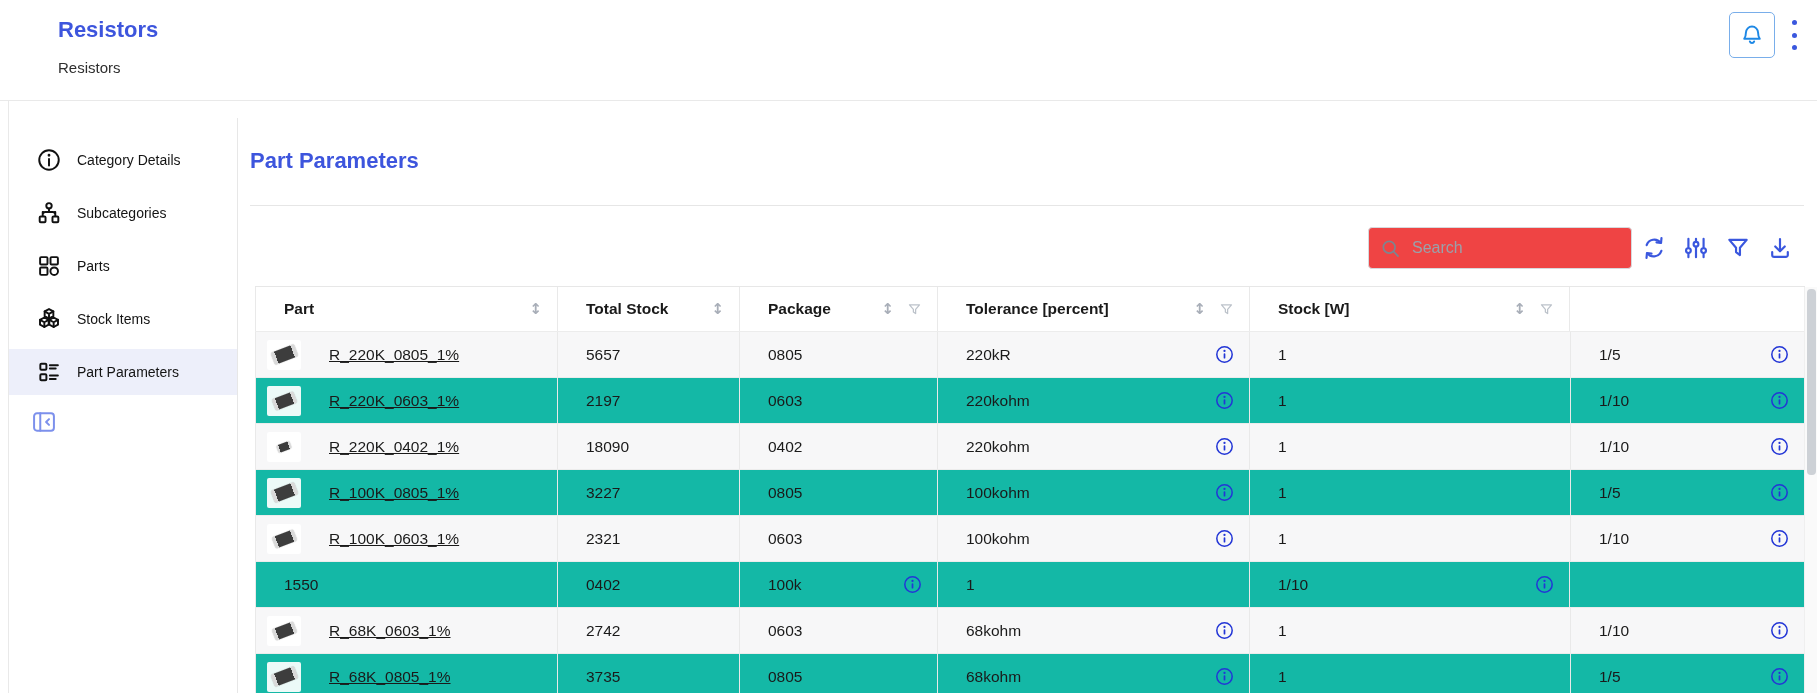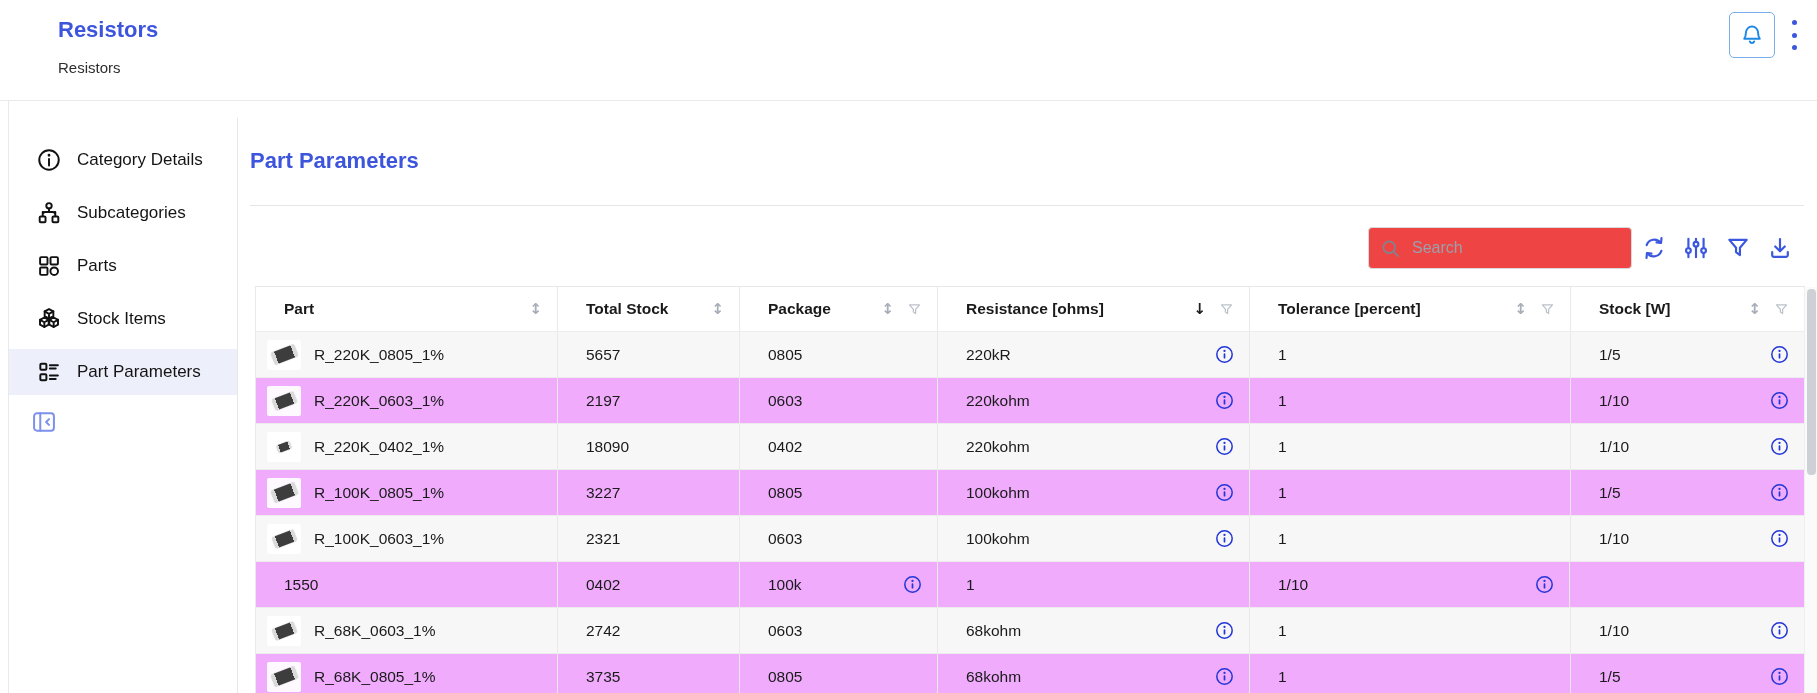--- a/index.html
+++ b/index.html
@@ -17,54 +17,54 @@
   .kebab{position:absolute;left:1787px;top:20px;width:14px;height:30px;display:flex;flex-direction:column;
     align-items:center;justify-content:space-between;cursor:pointer;}
   .kebab i{width:5px;height:5px;border-radius:50%;background:#3a57de;}
   .header-divider{position:absolute;left:0;top:100px;width:1817px;height:0;border-top:1px solid #e9e9e9;}
   .content-left-border{position:absolute;left:8px;top:100px;bottom:0;width:0;border-left:1px solid #e9e9e9;}
   
   .sidebar{position:absolute;left:9px;top:118px;width:228px;}
   .side-item{position:absolute;left:0;width:228px;height:46px;display:flex;align-items:center;cursor:pointer;}
   .side-item.selected{background:#edeffa;}
   .side-item .s-icon{width:26px;height:26px;margin-left:27px;flex:0 0 26px;color:#111;}
-  .side-item .s-label{margin-left:15px;font-size:17px;color:#141414;white-space:nowrap;}
+  .side-item .s-label{margin-left:15px;font-size:14px;color:#141414;white-space:nowrap;}
   .collapse-btn{position:absolute;left:30px;top:292px;width:28px;height:28px;color:#7c90ec;cursor:pointer;}
   .main-vdivider{position:absolute;left:237px;top:118px;bottom:0;width:0;border-left:1px solid #e7e7e7;}
   
   .main-heading{position:absolute;left:250px;top:148px;font-size:22px;font-weight:bold;color:#3d55dd;}
   .heading-rule{position:absolute;left:250px;top:205px;width:1554px;height:0;border-top:1px solid #e6e6e6;}
   .search-box{position:absolute;left:1368px;top:227px;width:264px;height:42px;border:1px solid #d7d9dd;
     border-radius:4px;background:#ef4444;display:flex;align-items:center;box-sizing:border-box;}
   .search-box svg{margin-left:11px;flex:0 0 auto;color:#7d8590;}
   .search-box input{border:none;outline:none;flex:1;margin-left:9px;font-size:16px;color:#333;
     font-family:"Liberation Sans",sans-serif;background:transparent;min-width:0;}
   .search-box input::placeholder{color:#9aa1ab;}
   .tool-icons{position:absolute;left:1641px;top:235px;display:flex;gap:16px;align-items:center;color:#3a57de;}
   .tool-icons .tbtn{width:26px;height:26px;cursor:pointer;}
   
   .grid-table{position:absolute;left:255px;top:286px;width:1550px;}
   .trow{display:grid;grid-template-columns:302px 182px 198px 312px 321px 235px;
     border-bottom:1px solid #ececec;box-sizing:border-box;}
   .trow.thead{height:46px;border-top:1px solid #e7e7e7;background:#fff;}
-  .trow.tbody{height:46px;background:#f0abfc;}
+  .trow.tbody{height:46px;background:#14b8a6;}
   .trow.tbody.striped{background:#f7f7f8;}
   .tcell{display:flex;align-items:center;border-left:1px solid #e9e9e9;padding-left:28px;box-sizing:border-box;
     font-size:15.5px;overflow:hidden;white-space:nowrap;}
   .trow .tcell:last-child{border-right:1px solid #e9e9e9;}
   .thead .tcell{font-weight:bold;font-size:15.5px;cursor:pointer;}
   .hicons{margin-left:auto;display:flex;align-items:center;gap:13px;padding-right:15px;}
   .sort-glyph{font-size:15px;color:#a8aeb8;font-family:"DejaVu Sans",sans-serif;}
   .sort-glyph.active{color:#1d1d1d;}
   .funnel{color:#bcc2ca;}
   .part-cell{padding-left:11px;}
   .thumb{width:34px;height:30px;flex:0 0 34px;display:flex;align-items:center;justify-content:center;
     background:rgba(255,255,255,.92);border-radius:2px;}
   .chip{transform:rotate(-21deg);border-radius:2px;box-shadow:0 0 1px rgba(0,0,0,.4);}
-  .part-label{margin-left:13px;}
+  .part-label{margin-left:28px;text-decoration:underline;}
   .info-btn{margin-left:auto;margin-right:15px;flex:0 0 19px;width:19px;height:19px;cursor:pointer;}
   
   .sb-track{position:absolute;left:1804px;top:287px;width:12px;height:406px;background:#fafafa;
     border-left:1px solid #efefef;}
   .sb-thumb{width:9px;margin:2px auto 0;height:186px;background:#cdd1d6;border-radius:4px;cursor:pointer;}
 </style>
 </head>
 <body>
 
 <div class="page-title">Resistors</div>
@@ -197,29 +197,20 @@
       <div class="tcell">
         <span>Package</span>
     <span class="hicons">
           <span class="sort-glyph">↕</span>
           <svg class="funnel" width="15" height="15" viewBox="0 0 24 24" fill="none" stroke="currentColor" stroke-width="2" stroke-linejoin="round">
             <path d="M4 4.5h16l-6.2 7.2v6.8l-3.6-2.7v-4.1L4 4.5Z"></path>
           </svg>
         </span>
       </div>
       <div class="tcell">
-        <span>Resistance [ohms]</span>
-    <span class="hicons">
-          <span class="sort-glyph active">↓</span>
-          <svg class="funnel" width="15" height="15" viewBox="0 0 24 24" fill="none" stroke="currentColor" stroke-width="2" stroke-linejoin="round">
-            <path d="M4 4.5h16l-6.2 7.2v6.8l-3.6-2.7v-4.1L4 4.5Z"></path>
-          </svg>
-        </span>
-      </div>
-      <div class="tcell">
         <span>Tolerance [percent]</span>
     <span class="hicons">
           <span class="sort-glyph">↕</span>
           <svg class="funnel" width="15" height="15" viewBox="0 0 24 24" fill="none" stroke="currentColor" stroke-width="2" stroke-linejoin="round">
             <path d="M4 4.5h16l-6.2 7.2v6.8l-3.6-2.7v-4.1L4 4.5Z"></path>
           </svg>
         </span>
       </div>
       <div class="tcell">
         <span>Stock [W]</span>

